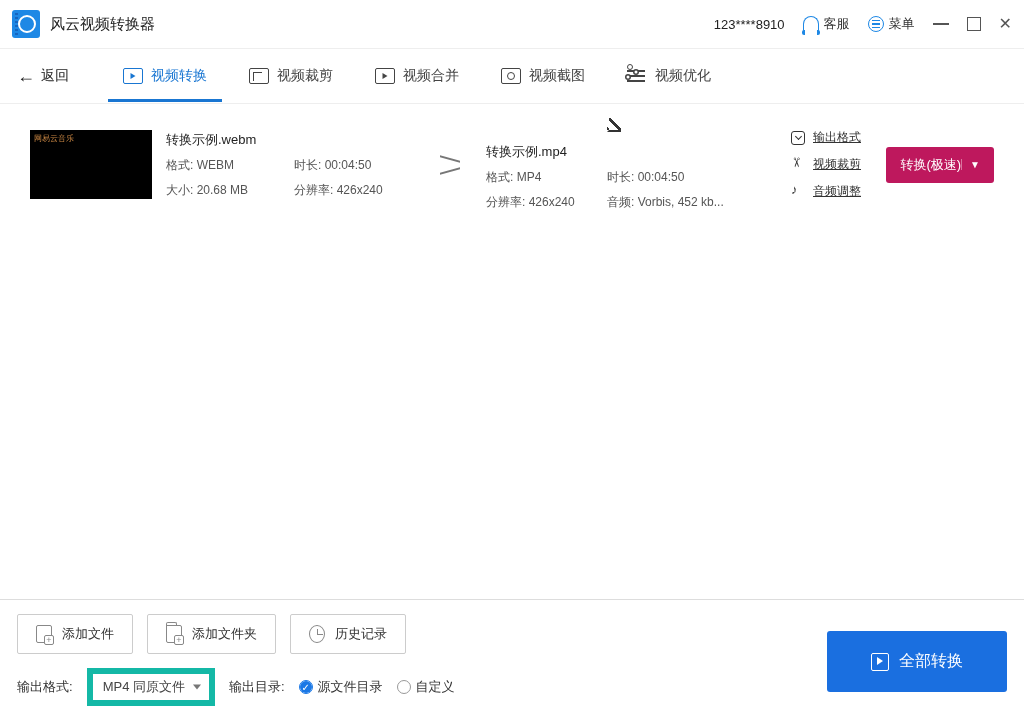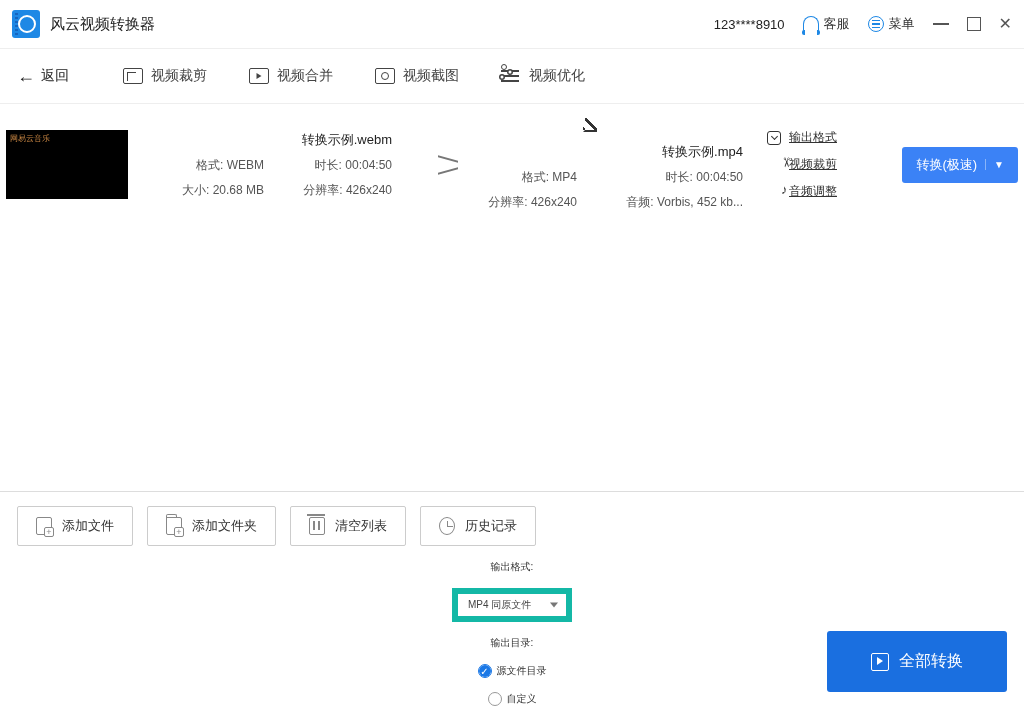--- a/index.html
+++ b/index.html
@@ -33,62 +33,62 @@
 .tab-ico { width: 20px; height: 16px; border: 1.5px solid currentColor; border-radius: 2px; position: relative; display:inline-block;}
 .tab-ico::after { content:""; position:absolute; left:50%; top:50%; transform:translate(-50%,-50%); border-left:5px solid currentColor; border-top:3px solid transparent; border-bottom:3px solid transparent;}
 .tab-ico.crop::after { border:none; width:8px; height:8px; border-top:1.5px solid currentColor; border-left:1.5px solid currentColor; top:3px; left:3px; transform:none;}
 .tab-ico.gif::after { content:"GIF"; font-size:6px; border:none; width:auto; height:auto; top:50%; left:50%; transform:translate(-50%,-50%); letter-spacing:-0.5px; font-weight:bold;}
 .tab-ico.shot::after { border:none; width:6px; height:6px; border:1.5px solid currentColor; border-radius:50%;}
 .tab-ico.opt { border:none; }
 .tab-ico.opt::before { content:""; position:absolute; width:18px; height:2px; background:currentColor; top:2px; box-shadow:0 5px currentColor, 0 10px currentColor;}
 .tab-ico.opt::after { content:""; position:absolute; width:4px; height:4px; background:#fff; border:1.5px solid currentColor; border-radius:50%; top:-1px; left:3px; box-shadow: 6px 5px 0 -1.5px #fff, 6px 5px currentColor, -2px 10px 0 -1.5px #fff, -2px 10px currentColor; border-left-color:currentColor;}
 
 
-.filelist { padding: 14px 6px; text-align: right; }
+.filelist { padding: 14px 30px; }
 .file-row { display: flex; align-items: center; gap: 14px; }
 .thumb { width: 122px; height: 69px; background: #000; position: relative; }
 .thumb::before { content: attr(data-label); position: absolute; left: 4px; top: 3px; font-size: 8px; color: #c84; }
 .file-info { display: grid; grid-template-columns: 122px 122px; gap: 8px 6px; font-size: 12px; color: #555; }
 .file-info .fn { grid-column: 1 / -1; color: #222; font-size: 13px; }
 .shuffle-ico { width: 22px; height: 18px; position: relative; color: #777; margin: 0 10px; }
 .shuffle-ico::before { content:""; position:absolute; width:20px; height:2px; background:currentColor; top:2px; transform:skewY(15deg);}
 .shuffle-ico::after { content:""; position:absolute; width:20px; height:2px; background:currentColor; bottom:2px; transform:skewY(-15deg);}
 .out-info { display: grid; grid-template-columns: 115px 160px; gap: 8px 6px; font-size: 12px; color: #555; }
 .out-info .fn { grid-column: 1 / -1; color: #222; font-size: 13px; }
 .pen-ico { width: 14px; height: 14px; display:inline-block; background: linear-gradient(45deg, transparent 40%, #333 40% 55%, transparent 55%); border-bottom: 2px solid #333; border-left:2px solid transparent;}
 .actions { display: flex; flex-direction: column; gap: 10px; font-size: 12px; color: #333; margin-left: 10px; }
 .actions .act { display: flex; align-items: center; gap: 8px; }
 .actions .act .lbl { text-decoration: underline; }
 .a-ico { width: 14px; height: 14px; border: 1.3px solid #333; border-radius: 3px; display:inline-block; position:relative; }
 .a-ico.fmt::after{content:"";position:absolute;width:4px;height:4px;border-right:1.5px solid #333;border-bottom:1.5px solid #333;left:4px;top:2px;transform:rotate(45deg);}
 .a-ico.cut{border:none;}
 .a-ico.cut::before{content:"✂";font-size:13px;color:#333;position:absolute;top:-3px; transform:rotate(90deg);}
 .a-ico.aud{border:none;}
 .a-ico.aud::before{content:"♪";font-size:13px;color:#333;position:absolute;top:-3px;}
-.convert-btn { margin-left: auto; background: #3b82f6; color: #fff; font-size: 13px; padding: 9px 14px; border-radius: 3px; display: flex; align-items: center; gap: 8px; }
+.convert-btn { margin-left: auto; background: #be185d; color: #fff; font-size: 13px; padding: 9px 14px; border-radius: 3px; display: flex; align-items: center; gap: 0; }
 .convert-btn .dd { border-left: 1px solid rgba(255,255,255,.4); padding-left: 8px; font-size: 10px; }
 
 
 .bottom { position: absolute; left: 0; right: 0; bottom: 0; padding: 14px 17px; border-top: 1px solid #ddd; }
 .btn-row { display: flex; gap: 14px; align-items: center; }
 .b-btn { display: flex; align-items: center; gap: 10px; border: 1px solid #ccc; padding: 10px 18px; font-size: 13px; color: #333; border-radius: 2px; justify-content: flex-end; }
 .b-ico { width: 16px; height: 18px; border: 1.3px solid #888; border-radius: 2px; position: relative; }
 .b-ico.doc::after { content:"+"; position:absolute; right:-3px; bottom:-3px; font-size:9px; background:#fff; color:#888; width:8px; height:8px; line-height:8px; text-align:center; border:1px solid #888; border-radius:2px;}
 .b-ico.fold { border-radius: 0 2px 2px 2px; }
 .b-ico.fold::before { content:""; position:absolute; width:9px; height:3px; border:1.3px solid #888; border-bottom:none; top:-4px; left:-1.3px; border-radius:2px 2px 0 0;}
 .b-ico.fold::after { content:"+"; position:absolute; right:-3px; bottom:-3px; font-size:9px; background:#fff; color:#888; width:8px; height:8px; line-height:8px; text-align:center; border:1px solid #888; border-radius:2px;}
 .b-ico.trash::before{content:"";position:absolute;width:18px;height:2px;background:#888;top:-4px;left:-3px;}
 .b-ico.trash::after{content:"";position:absolute;width:2px;height:9px;background:#888;left:3px;top:3px;box-shadow:5px 0 #888;}
 .b-ico.clock{border-radius:50%;}
 .b-ico.clock::after{content:"";position:absolute;width:5px;height:5px;border-left:1.3px solid #888;border-bottom:1.3px solid #888;top:3px;left:7px;}
 .convert-all { margin-left: auto; background: #1a6fe0; color: #fff; padding: 20px 44px; font-size: 16px; border-radius: 3px; display: flex; align-items: center; gap: 10px; position: absolute; right: 17px; bottom: 28px; }
 .play-box { width: 18px; height: 18px; border: 1.5px solid #fff; border-radius: 2px; position: relative; }
 .play-box::after { content:""; position:absolute; left:5px; top:3px; border-left:6px solid #fff; border-top:4px solid transparent; border-bottom:4px solid transparent; }
 
-.opt-row { display: flex; align-items: center; gap: 14px; margin-top: 14px; font-size: 10px; color: #333; flex-direction: column; }
+.opt-row { display: flex; align-items: center; gap: 14px; margin-top: 14px; font-size: 13px; color: #333; }
 .sel { border: 6px solid #14b8a6; padding: 4px 24px 4px 10px; position: relative; color: #444; min-width: 120px; display:inline-block;}
 .sel::after { content:""; position:absolute; right:8px; top:50%; border-left:4px solid transparent; border-right:4px solid transparent; border-top:5px solid #777; transform:translateY(-50%);}
 .radio { display: inline-flex; align-items: center; gap: 5px; }
 .r { width: 14px; height: 14px; border: 1.5px solid #999; border-radius: 50%; display: inline-block; position:relative;}
 .r.checked { border-color: #1a78e6; }
 .r.checked::after { content:"✓"; position:absolute; color:#fff; background:#1a78e6; border-radius:50%; width:100%; height:100%; font-size:10px; text-align:center; line-height:14px; top:0; left:0;}
 </style>
 </head>
 <body>
 
@@ -112,20 +112,24 @@
     <span class="win-close">✕</span>
   </div>
 </div>
 
 <div class="nav">
   <div class="back-btn">
     <span class="back-arrow">←</span>
     <span>返回</span>
   </div>
   <div class="tabs">
+    <div class="tab active">
+        <span class="tab-ico"></span>
+        <span>视频转换</span>
+      </div>
     <div class="tab">
         <span class="tab-ico crop"></span>
         <span>视频裁剪</span>
       </div>
     <div class="tab">
         <span class="tab-ico"></span>
         <span>视频合并</span>
       </div>
     <div class="tab">
         <span class="tab-ico shot"></span>
@@ -182,24 +186,20 @@
   <div class="btn-row">
     <div class="b-btn">
         <span class="b-ico doc"></span>
         <span>添加文件</span>
       </div>
     <div class="b-btn">
         <span class="b-ico fold"></span>
         <span>添加文件夹</span>
       </div>
     <div class="b-btn">
-        <span class="b-ico trash"></span>
-        <span>清空列表</span>
-      </div>
-    <div class="b-btn">
         <span class="b-ico clock"></span>
         <span>历史记录</span>
       </div>
   </div>
   <div class="convert-all">
     <span class="play-box"></span>
     <span>全部转换</span>
   </div>
   <div class="opt-row">
     <span>输出格式:</span>

